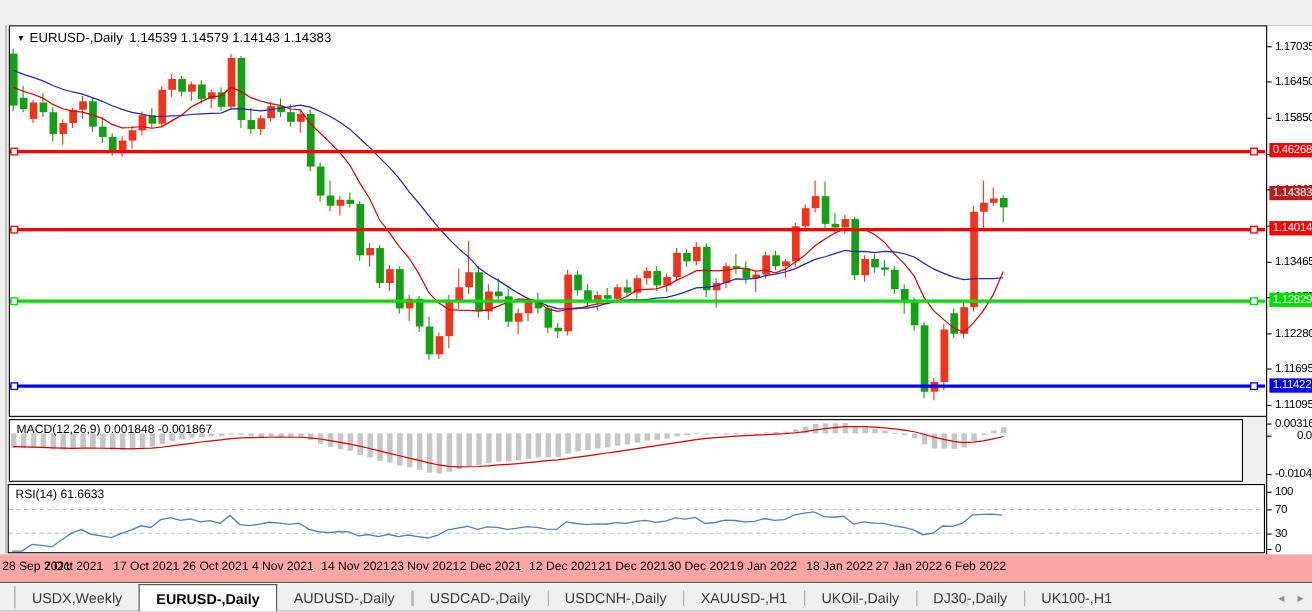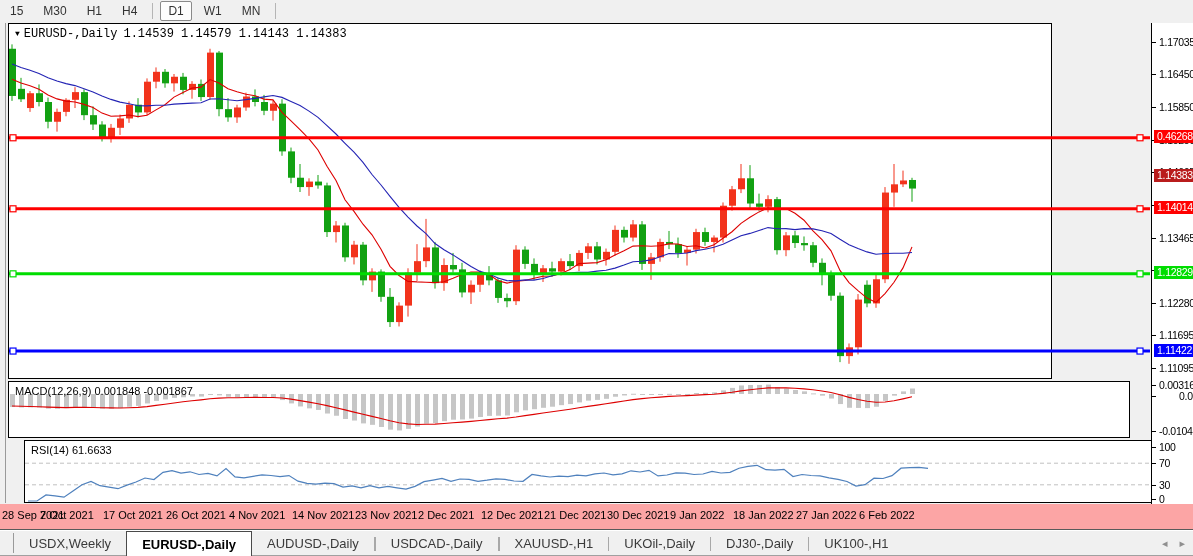--- a/index.html
+++ b/index.html
@@ -10,23 +10,23 @@
   
   #toolbar { position:absolute; left:0; top:0; width:1193px; height:22px; background:#f0f0f0;
              display:flex; align-items:center; }
   .tf-btn { font-size:12px; color:#333; padding:2px 7px; margin:0 2px; border:1px solid transparent;
             cursor:default; line-height:14px; }
   .tf-btn.active { background:#fdfdfd; border:1px solid #8a8a8a; border-radius:2px; }
   .tb-sep { width:1px; height:16px; background:#b5b5b5; margin:0 5px; }
 
   
   .panel { position:absolute; background:#fff; border:1px solid #000; }
-  #main-panel  { left:8px; top:23px;  width:1044px; height:356px;font-family:Liberation Mono, monospace; }
+  #main-panel  { left:8px; top:23px;  width:1186px; height:356px; }
   #macd-panel  { left:8px; top:381px; width:1122px; height:57px; }
-  #rsi-panel   { left:24px; top:440px; width:1143px; height:63px;padding-left:48px; }
+  #rsi-panel   { left:7px; top:440px; width:1143px; height:63px;padding-left:48px; }
   .inset-line  { position:absolute; left:5px; top:23px; width:1px; height:480px; background:#9a9a9a; }
 
   .panel-label { position:absolute; left:6px; top:3px; font-size:12px; color:#000; white-space:nowrap; z-index:5; }
   #chart-title .tri { font-size:8px; vertical-align:1px; margin-right:4px; }
   #chart-title .num { margin-left:6px; }
   .panel-label.small { font-size:11px; }
 
   
   #axis-col { position:absolute; left:1151px; top:23px; width:42px; height:481px;
               background:#fff; border-left:1px solid #000; }
@@ -54,31 +54,20 @@
   #tab-nav { margin-left:auto; display:flex; align-items:center; height:25px; padding-right:8px; gap:12px; }
   .tab-arrow { color:#8f8f8f; font-size:11px; cursor:default; }
 
   svg { position:absolute; left:0; top:0; }
 </style>
 </head>
 <body>
 
 <div id="screen">
 
-  <div id="toolbar">
-      <div class="tf-btn">15</div>
-      <div class="tf-btn">M30</div>
-      <div class="tf-btn">H1</div>
-      <div class="tf-btn">H4</div>
-      <div class="tb-sep"></div>
-      <div class="tf-btn active">D1</div>
-      <div class="tf-btn">W1</div>
-      <div class="tf-btn">MN</div>
-      <div class="tb-sep"></div>
-    </div>
 
   <div class="inset-line"></div>
 
   <div id="main-panel" class="panel">
     <div id="chart-title" class="panel-label">
       <span class="tri">▼</span><span>EURUSD-,Daily</span><span class="num">1.14539 1.14579 1.14143 1.14383</span>
     </div>
     <svg id="main-svg" width="1141" height="354">
         <line x1="3" y1="20.372050000000456" x2="3" y2="76.90051000000032" stroke="#12a112" stroke-width="1"></line>
         <rect x="0" y="24.762609999999974" width="7" height="47.19851999999968" fill="#12a112"></rect>
@@ -486,20 +475,21 @@
 
   <div id="tabbar">
       <div class="tab-stub"></div>
       <div class="tab">USDX,Weekly</div>
       <div class="tab active">EURUSD-,Daily</div>
       <div class="tab">AUDUSD-,Daily</div>
       <div class="tab-sep"></div>
       <div class="tab-sep"></div>
       <div class="tab">USDCAD-,Daily</div>
       <div class="tab-sep"></div>
+      <div class="tab">USDCNH-,Daily</div>
       <div class="tab-sep"></div>
       <div class="tab">XAUUSD-,H1</div>
       <div class="tab-sep"></div>
       <div class="tab">UKOil-,Daily</div>
       <div class="tab-sep"></div>
       <div class="tab">DJ30-,Daily</div>
       <div class="tab-sep"></div>
       <div class="tab">UK100-,H1</div>
       <div id="tab-nav">
         <div class="tab-arrow">◂</div>

